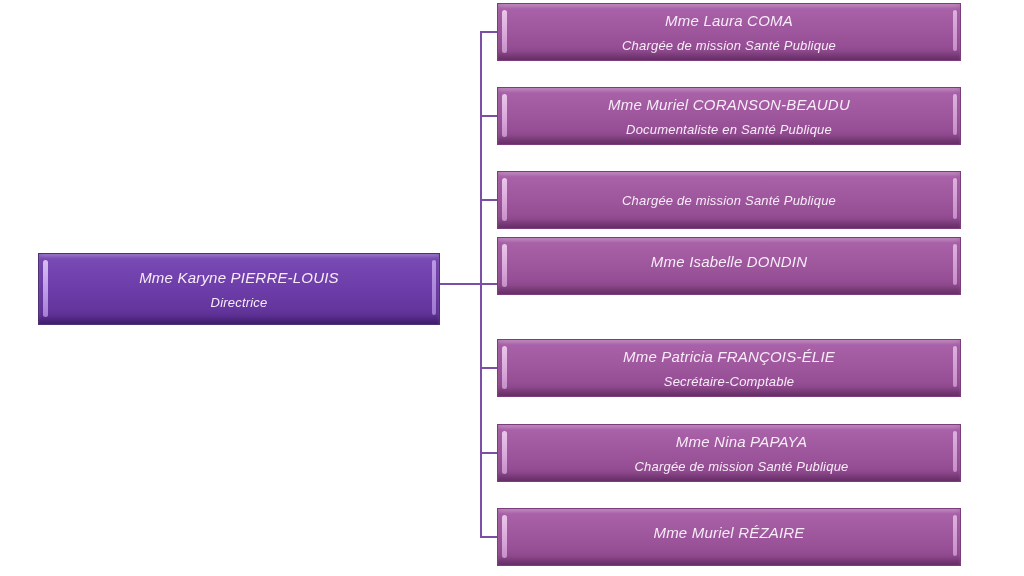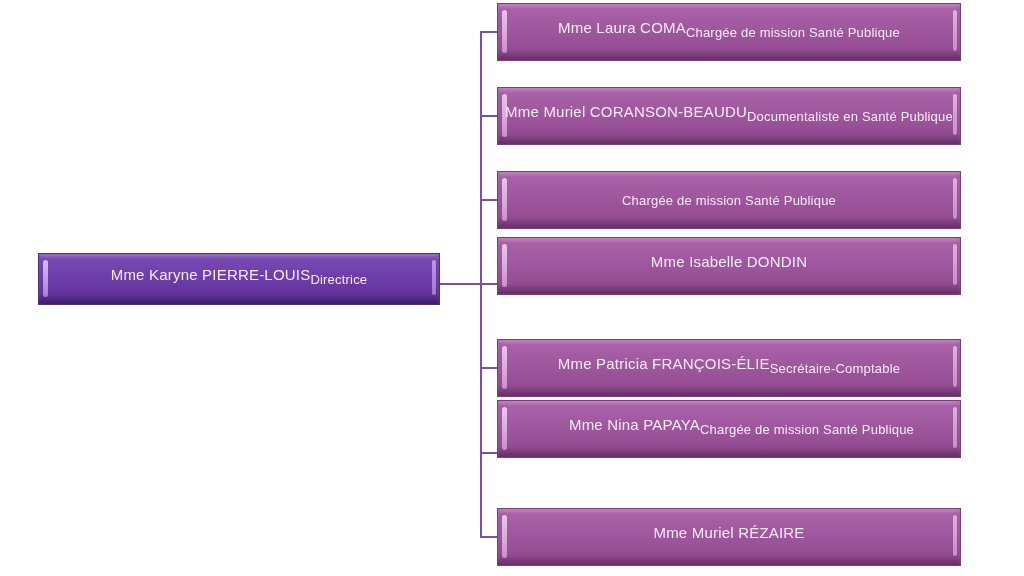--- a/index.html
+++ b/index.html
@@ -14,30 +14,31 @@
     height: 576px;
     background: #ffffff;
     overflow: hidden;
   }
 
   
   .node {
     position: absolute;
     box-sizing: border-box;
     display: flex;
-    flex-direction: row;
+    flex-direction: column;
     align-items: center;
     justify-content: center;
     text-align: left;
     color: #f7ecf7;
     border: 1px solid #7c3d7c;
     background: linear-gradient(180deg, #ab63aa 0%, #9c549b 55%, #914b90 88%, #8a468a 100%);
     box-shadow:
       inset 0 -8px 7px -3px rgba(72, 26, 72, 0.55),
       inset 0 3px 3px rgba(255, 255, 255, 0.20);
+    font-style: italic;
   }
   
   .node::before {
     content: "";
     position: absolute;
     left: 4px;
     top: 6px;
     bottom: 7px;
     width: 5px;
     border-radius: 4px;
@@ -71,21 +72,21 @@
   .node.staff {
     left: 497px;
     width: 464px;
     height: 58px;
   }
 
   .node.director {
     left: 38px;
     top: 253px;
     width: 402px;
-    height: 52px;
+    height: 72px;
     border-color: #503075;
     background: linear-gradient(180deg, #7a4cb5 0%, #6b3ba7 55%, #613399 88%, #5b2f92 100%);
     box-shadow:
       inset 0 -8px 7px -3px rgba(40, 15, 75, 0.55),
       inset 0 3px 3px rgba(255, 255, 255, 0.20);
   }
   .node.director::before {
     background: linear-gradient(180deg, #dcc4f4 0%, #bf9cea 60%, #a983d8 100%);
   }
   .node.director::after {
@@ -135,21 +136,21 @@
   <div class="node staff" style="top:171px;">
     <div class="role">Chargée de mission Santé Publique</div>
   </div>
   <div class="node staff" style="top:237px;">
     <div class="name">Mme Isabelle DONDIN</div>
   </div>
   <div class="node staff" style="top:339px;">
     <div class="name">Mme Patricia FRANÇOIS-ÉLIE</div>
     <div class="role">Secrétaire-Comptable</div>
   </div>
-  <div class="node staff" style="top:400px;padding-left:25px;">
+  <div class="node staff" style="top:424px;padding-left:25px;">
     <div class="name">Mme Nina PAPAYA</div>
     <div class="role">Chargée de mission Santé Publique</div>
   </div>
   <div class="node staff" style="top:508px;">
     <div class="name">Mme Muriel RÉZAIRE</div>
   </div>
 
 </div>
 
 </body></html>

